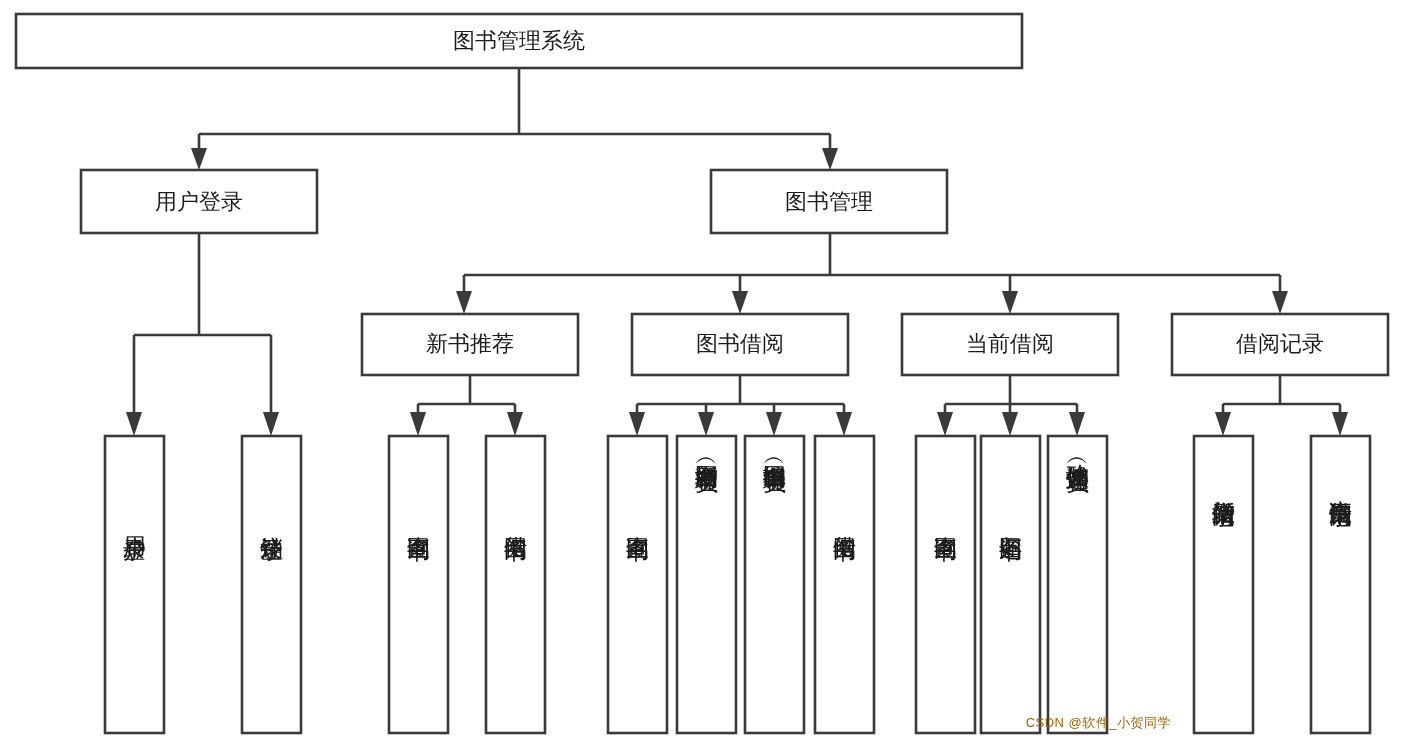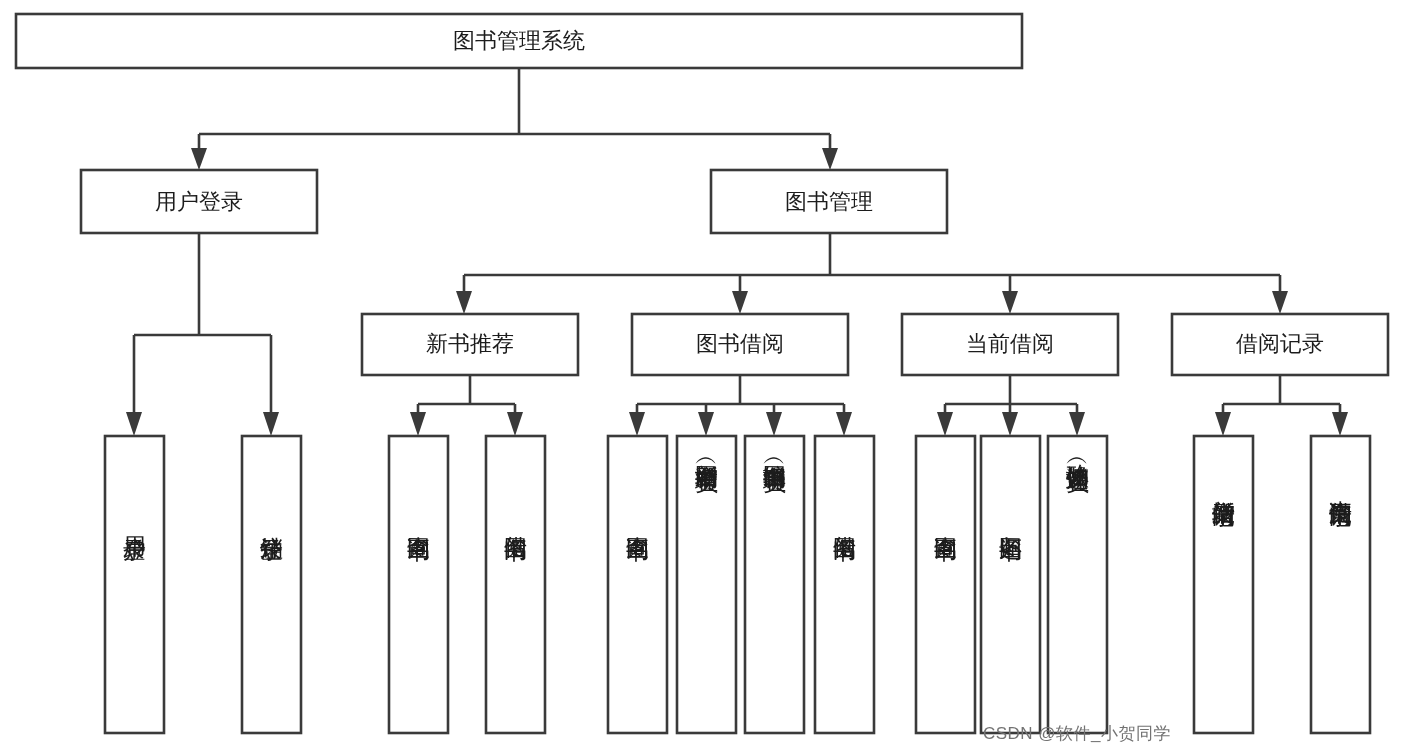--- a/index.html
+++ b/index.html
@@ -61,24 +61,24 @@
     font-family: "Liberation Sans", "DejaVu Sans", sans-serif;
     font-size: 23px;
     line-height: 1.08;
     color: #1c1c1c;
     letter-spacing: 1px;
     white-space: nowrap;
   }
   .watermark {
     position: absolute;
     right: 8px;
-    bottom: 2px;
-    font-family: "Liberation Sans", "DejaVu Sans", sans-serif;
-    font-size: 17px;
-    color: #737373;
+    bottom: 15px;
+    font-family: "Liberation Sans", "DejaVu Sans", sans-serif;
+    font-size: 13px;
+    color: #a16207;
     letter-spacing: 0.5px;
     white-space: nowrap;
   }
 </style>
 </head>
 <body>
 
 <div id="diagram-root">
 
   <svg class="diagram-canvas" viewBox="0 0 1405 747" xmlns="http://www.w3.org/2000/svg">

